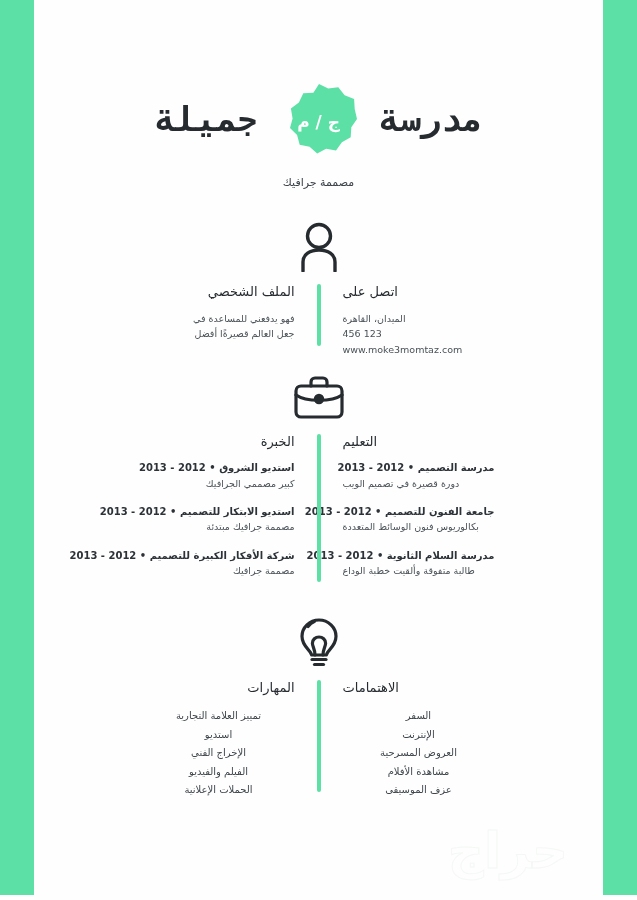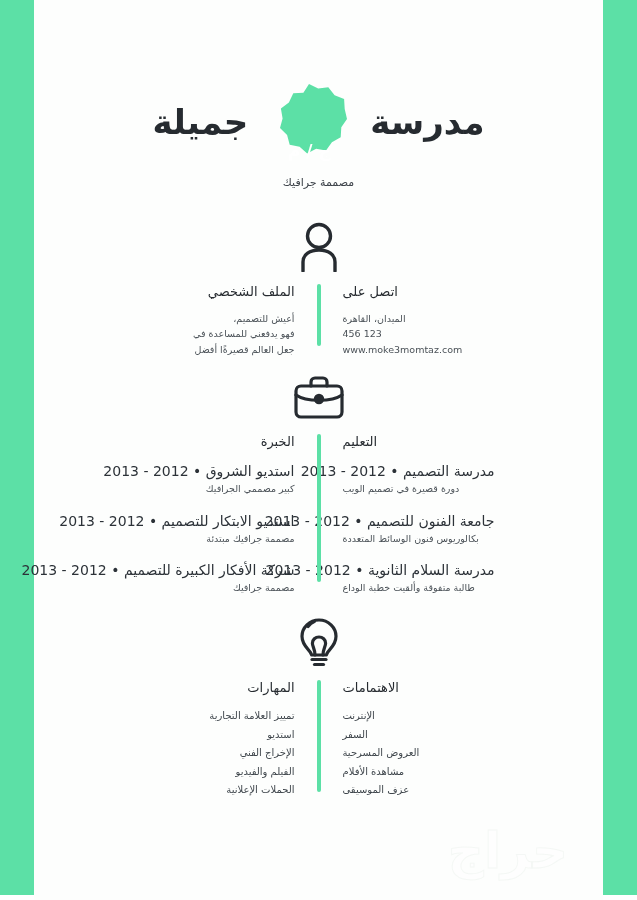--- a/index.html
+++ b/index.html
@@ -54,28 +54,29 @@
     justify-content: center;
     gap: 22px;
     height: 80px;
   }
   .name-part {
     font-size: 34px;
     font-weight: bold;
     color: #262b30;
     letter-spacing: 0px;
     line-height: 1;
+    font-family: Liberation Mono, monospace;
   }
   .monogram {
     position: relative;
     width: 78px;
     height: 78px;
     flex: 0 0 78px;
     display: flex;
-    align-items: flex-end;
+    align-items: center;
     justify-content: center;
   }
   .monogram svg {
     position: absolute;
     left: 0;
     top: 0;
   }
   .monogram-text {
     position: relative;
     z-index: 2;
@@ -128,41 +129,42 @@
   .col-title {
     font-size: 13px;
     font-weight: normal;
     color: #262b30;
     margin-bottom: 12px;
     letter-spacing: .2px;
   }
   .entry { margin-bottom: 14px; }
   .entry:last-child { margin-bottom: 0; }
   .entry-head {
-    font-size: 14px;
-    font-weight: normal;
+    font-size: 10px;
+    font-weight: bold;
     color: #2c3238;
     line-height: 1.45;
     white-space: nowrap;
   }
   .entry-sub {
     font-size: 9.5px;
     color: #4a5157;
     line-height: 1.5;
     margin-top: 1px;
   }
   .body-line {
     font-size: 9.5px;
     color: #4a5157;
     line-height: 1.62;
   }
   .list-line {
     font-size: 10px;
     color: #3f464c;
     line-height: 1.85;
+    text-align: center;
   }
 
   
   .divider-contact { height: 62px; }
   .divider-work    { height: 148px; }
   .divider-skills  { height: 112px; }
 
   
   .watermark {
     position: absolute;
@@ -214,21 +216,20 @@
           <div class="col-title">اتصل على</div>
           <div class="body-line">الميدان، القاهرة</div>
           <div class="body-line">123 456</div>
           <div class="body-line">www.moke3momtaz.com</div>
         </div>
 
         <div class="divider divider-contact"></div>
 
         <div class="col col-right">
           <div class="col-title">الملف الشخصي</div>
-          <div class="body-line">أعيش للتصميم،</div>
           <div class="body-line">فهو يدفعني للمساعدة في</div>
           <div class="body-line">جعل العالم قصيرةًا أفضل</div>
         </div>
       </div>
     </div>
 
     <div class="section" style="top:372px;">
       <div class="sec-icon">
         <svg width="50" height="44" viewBox="0 0 50 44" fill="none" stroke="#262b30" stroke-width="3.2" stroke-linecap="round" stroke-linejoin="round">
           <rect x="2" y="11" width="46" height="31" rx="5"></rect>
@@ -286,22 +287,22 @@
           <path d="M18 38 C18 32 15.4 29.6 15.4 26.2 C15.4 22.6 18.4 20 22 20 C25.6 20 28.6 22.6 28.6 26.2 C28.6 29.6 26 32 26 38"></path>
           <path d="M15 42.5 H29"></path>
           <path d="M17.5 47.5 H26.5"></path>
         </svg>
       </div>
 
       <div class="cols">
 
         <div class="col col-left">
           <div class="col-title">الاهتمامات</div>
+          <div class="list-line">السفر</div>
           <div class="list-line">الإنترنت</div>
-          <div class="list-line">السفر</div>
           <div class="list-line">العروض المسرحية</div>
           <div class="list-line">مشاهدة الأفلام</div>
           <div class="list-line">عزف الموسيقى</div>
         </div>
 
         <div class="divider divider-skills"></div>
 
         <div class="col col-right">
           <div class="col-title">المهارات</div>
           <div class="list-line">تمييز العلامة التجارية</div>

